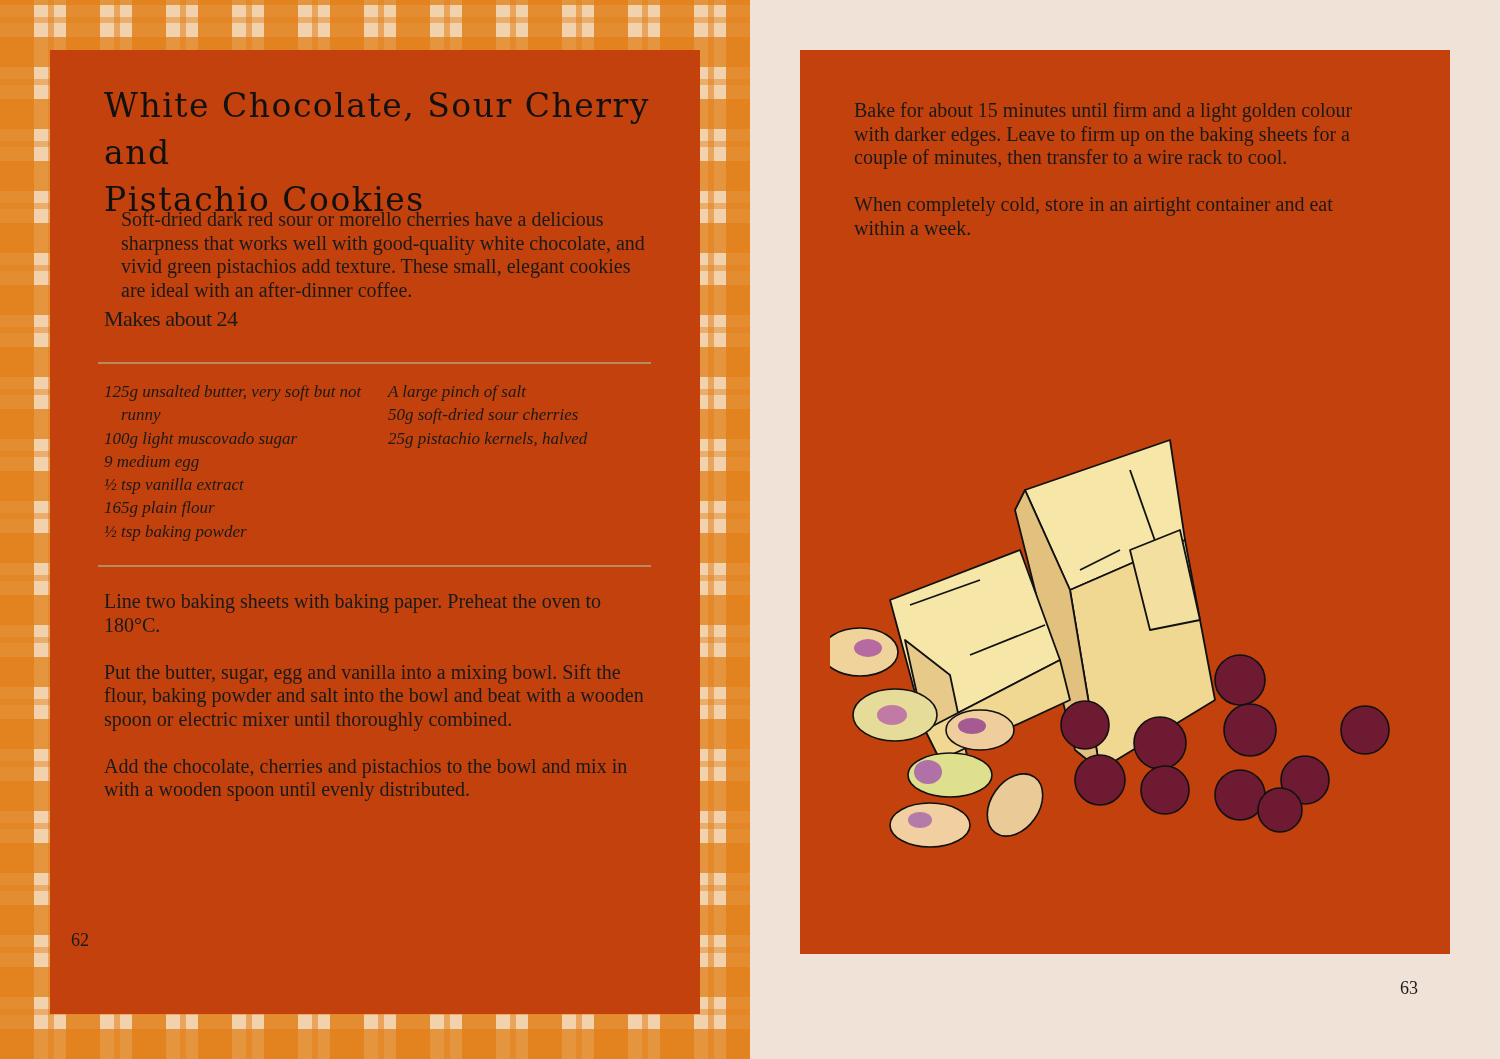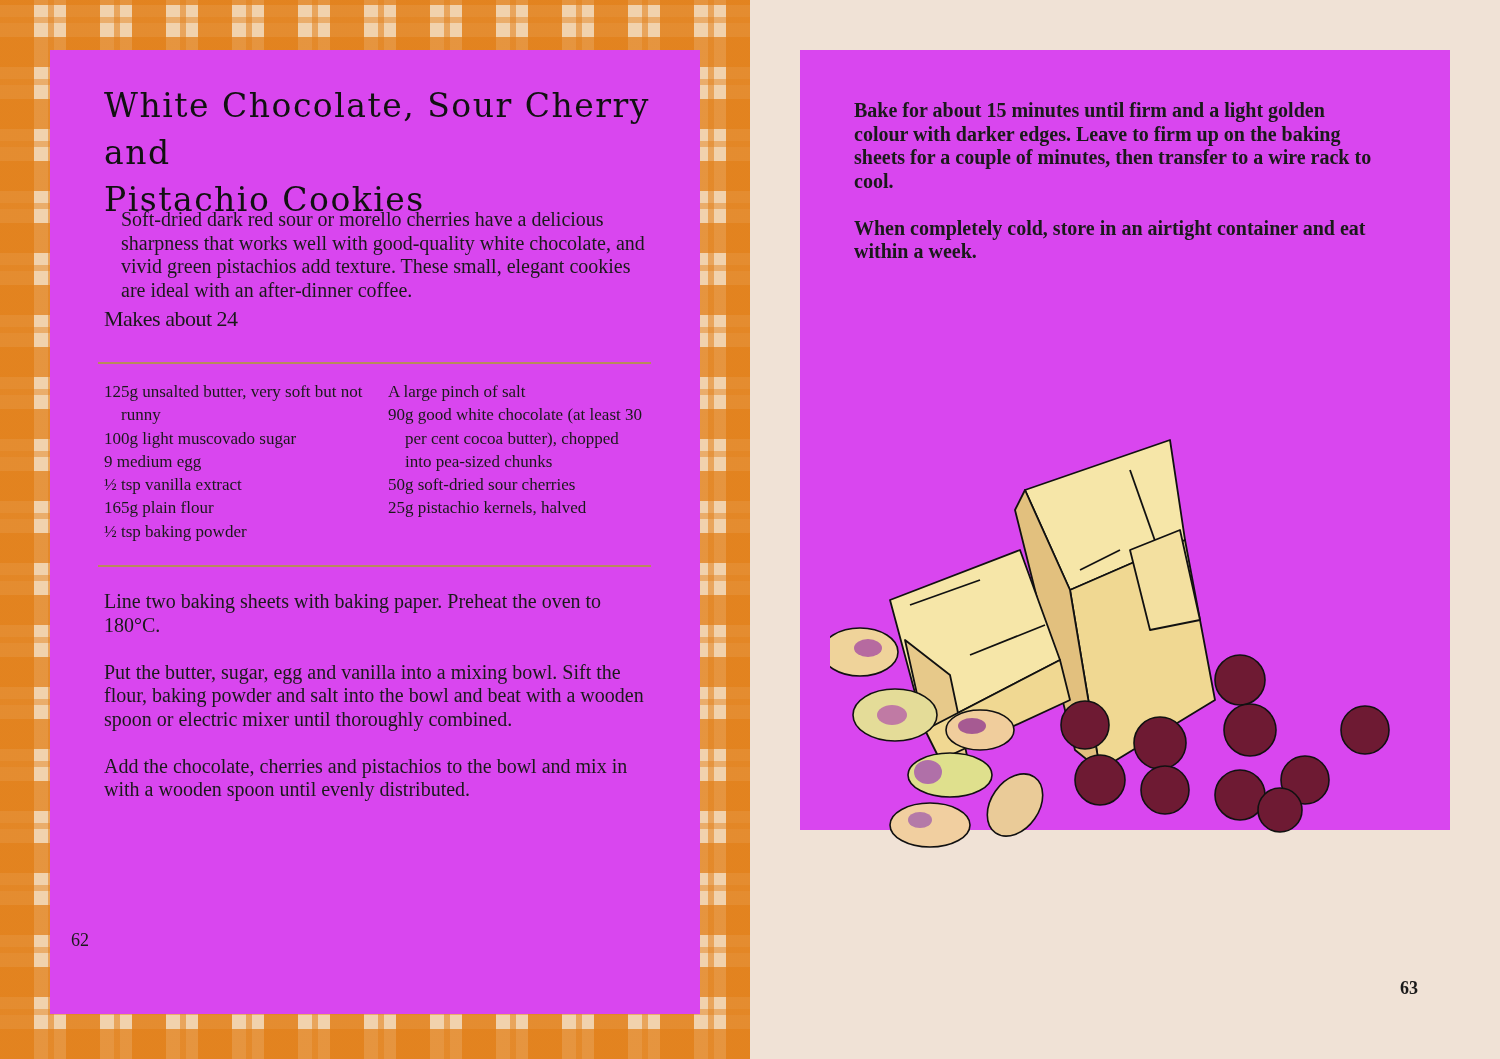--- a/index.html
+++ b/index.html
@@ -15,24 +15,24 @@
     background-color: #f1d2ad;
     background-image:
       repeating-linear-gradient(90deg, rgba(226,128,26,0.85) 0 34px, rgba(0,0,0,0) 34px 48px, rgba(226,128,26,0.55) 48px 54px, rgba(0,0,0,0) 54px 66px),
       repeating-linear-gradient(0deg, rgba(226,128,26,0.75) 0 30px, rgba(0,0,0,0) 30px 44px, rgba(226,128,26,0.45) 44px 50px, rgba(0,0,0,0) 50px 62px);
   }
   .right-bg {
     position: absolute; left: 750px; top: 0; width: 750px; height: 1059px;
     background: #f0e2d6;
   }
   .page {
-    position: absolute; background: #d946ef;
+    position: absolute; background: #c2410c;
   }
   .page-left { left: 50px; top: 50px; width: 650px; height: 964px; }
-  .page-right { left: 800px; top: 50px; width: 650px; height: 780px; font-weight: bold; }
+  .page-right { left: 800px; top: 50px; width: 650px; height: 904px; }
 
   .title {
     position: absolute; left: 54px; top: 32px; width: 560px;
     font-family: "DejaVu Serif", serif;
     font-size: 33px; line-height: 47px; letter-spacing: 1.5px;
     margin: 0; font-weight: normal; color: #111;
   }
   .intro {
     position: absolute; left: 54px; top: 141px; width: 530px;
     font-size: 20px; line-height: 23.5px; margin: 17px;
@@ -45,21 +45,21 @@
   .rule {
     position: absolute; left: 48px; width: 553px; height: 2px;
     background: #b98a5d;
   }
   .rule-1 { top: 312px; }
   .rule-2 { top: 515px; }
   .ingredients {
     position: absolute; left: 54px; top: 330px; width: 550px;
     display: flex; font-size: 17px; line-height: 23.3px;
   }
-  .ing-col { list-style: none; margin: 0; padding: 0; }
+  .ing-col { list-style: none; margin: 0; padding: 0; font-style: italic; }
   .ing-col.c1 { width: 284px; }
   .ing-col.c2 { width: 260px; }
   .ing-col li { padding-left: 17px; text-indent: -17px; }
 
   .method {
     position: absolute; left: 54px; top: 540px; width: 540px;
     font-size: 20px; line-height: 23.5px;
   }
   .method p { margin: 0 0 23.5px 0; }
   .page-num {
@@ -97,21 +97,20 @@
     <ul class="ing-col c1">
       <li>125g unsalted butter, very soft but not runny</li>
       <li>100g light muscovado sugar</li>
       <li>9 medium egg</li>
       <li>½ tsp vanilla extract</li>
       <li>165g plain flour</li>
       <li>½ tsp baking powder</li>
     </ul>
     <ul class="ing-col c2">
       <li>A large pinch of salt</li>
-      <li>90g good white chocolate (at least 30 per cent cocoa butter), chopped into pea-sized chunks</li>
       <li>50g soft-dried sour cherries</li>
       <li>25g pistachio kernels, halved</li>
     </ul>
   </div>
 
   <div class="rule rule-2"></div>
 
   <div class="method">
     <p>Line two baking sheets with baking paper. Preheat the oven to 180°C.</p>
     <p>Put the butter, sugar, egg and vanilla into a mixing bowl. Sift the flour, baking powder and salt into the bowl and beat with a wooden spoon or electric mixer until thoroughly combined.</p>

